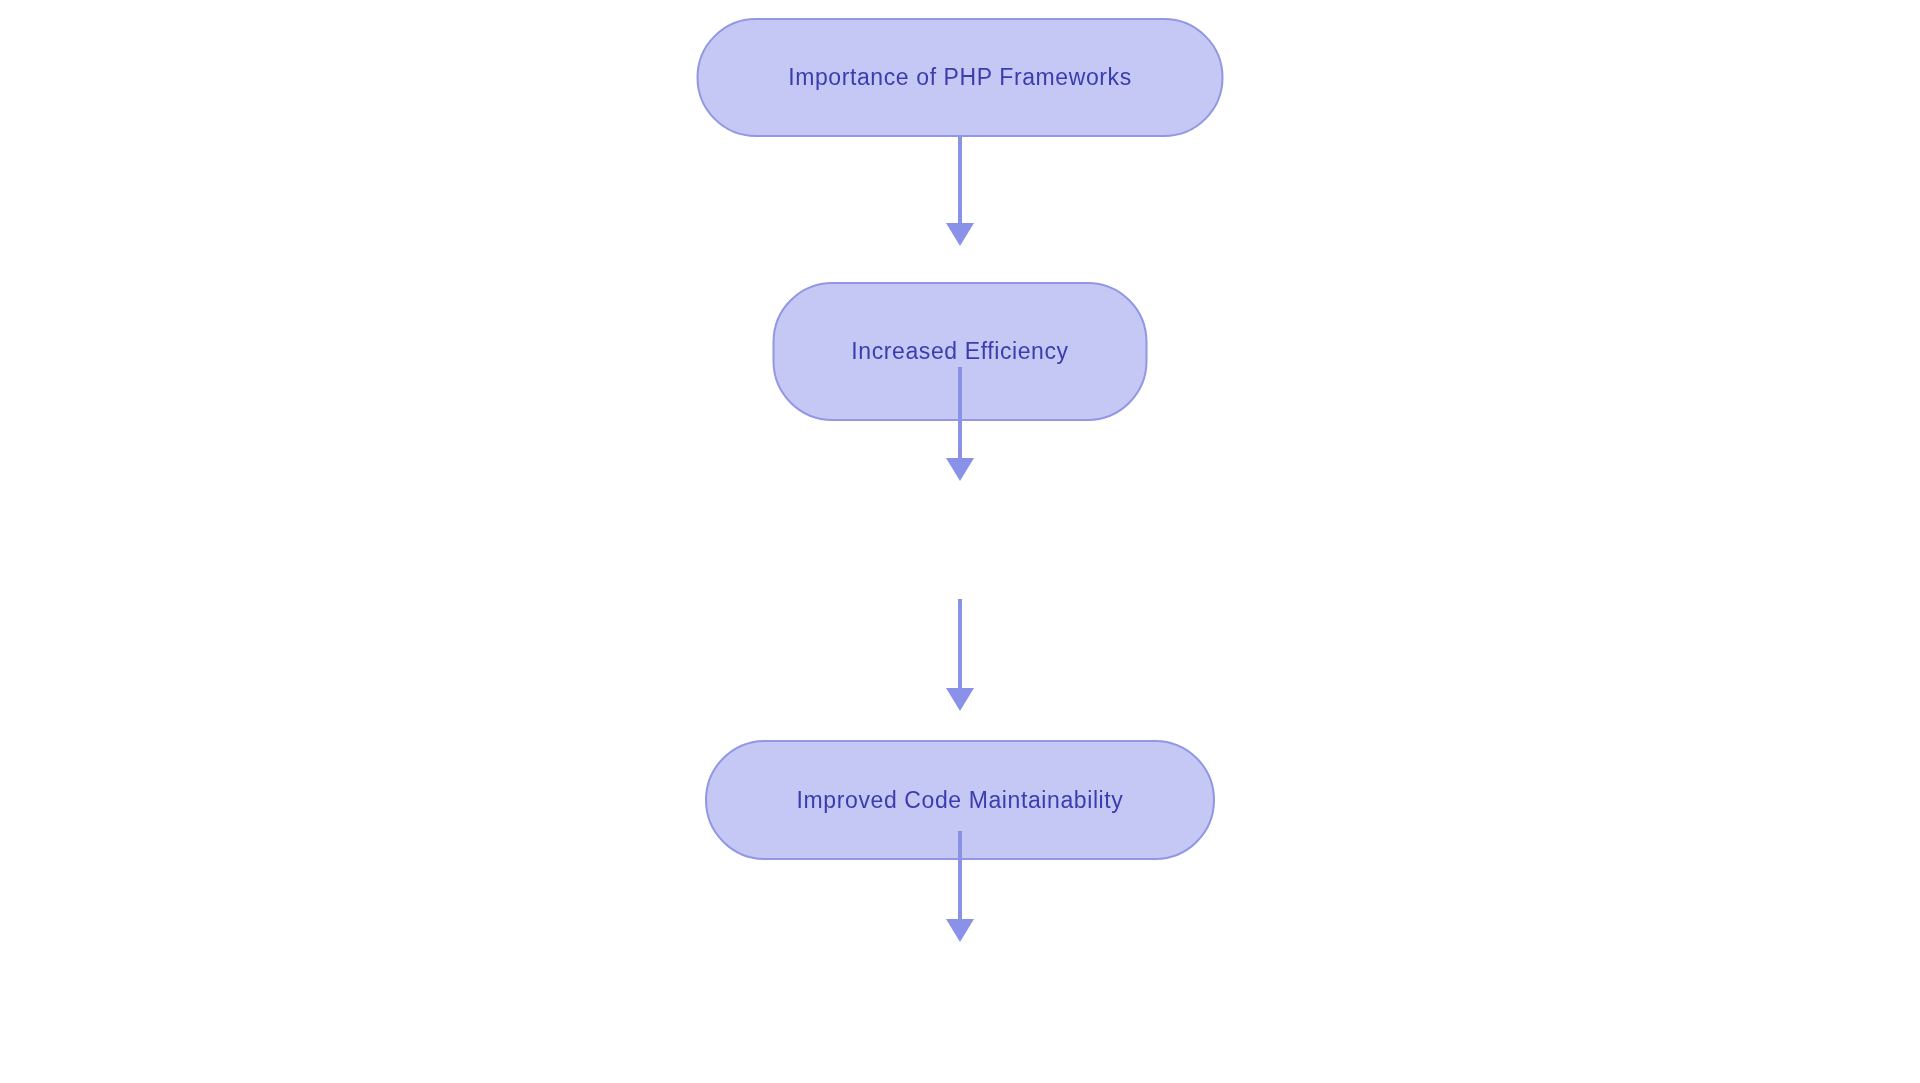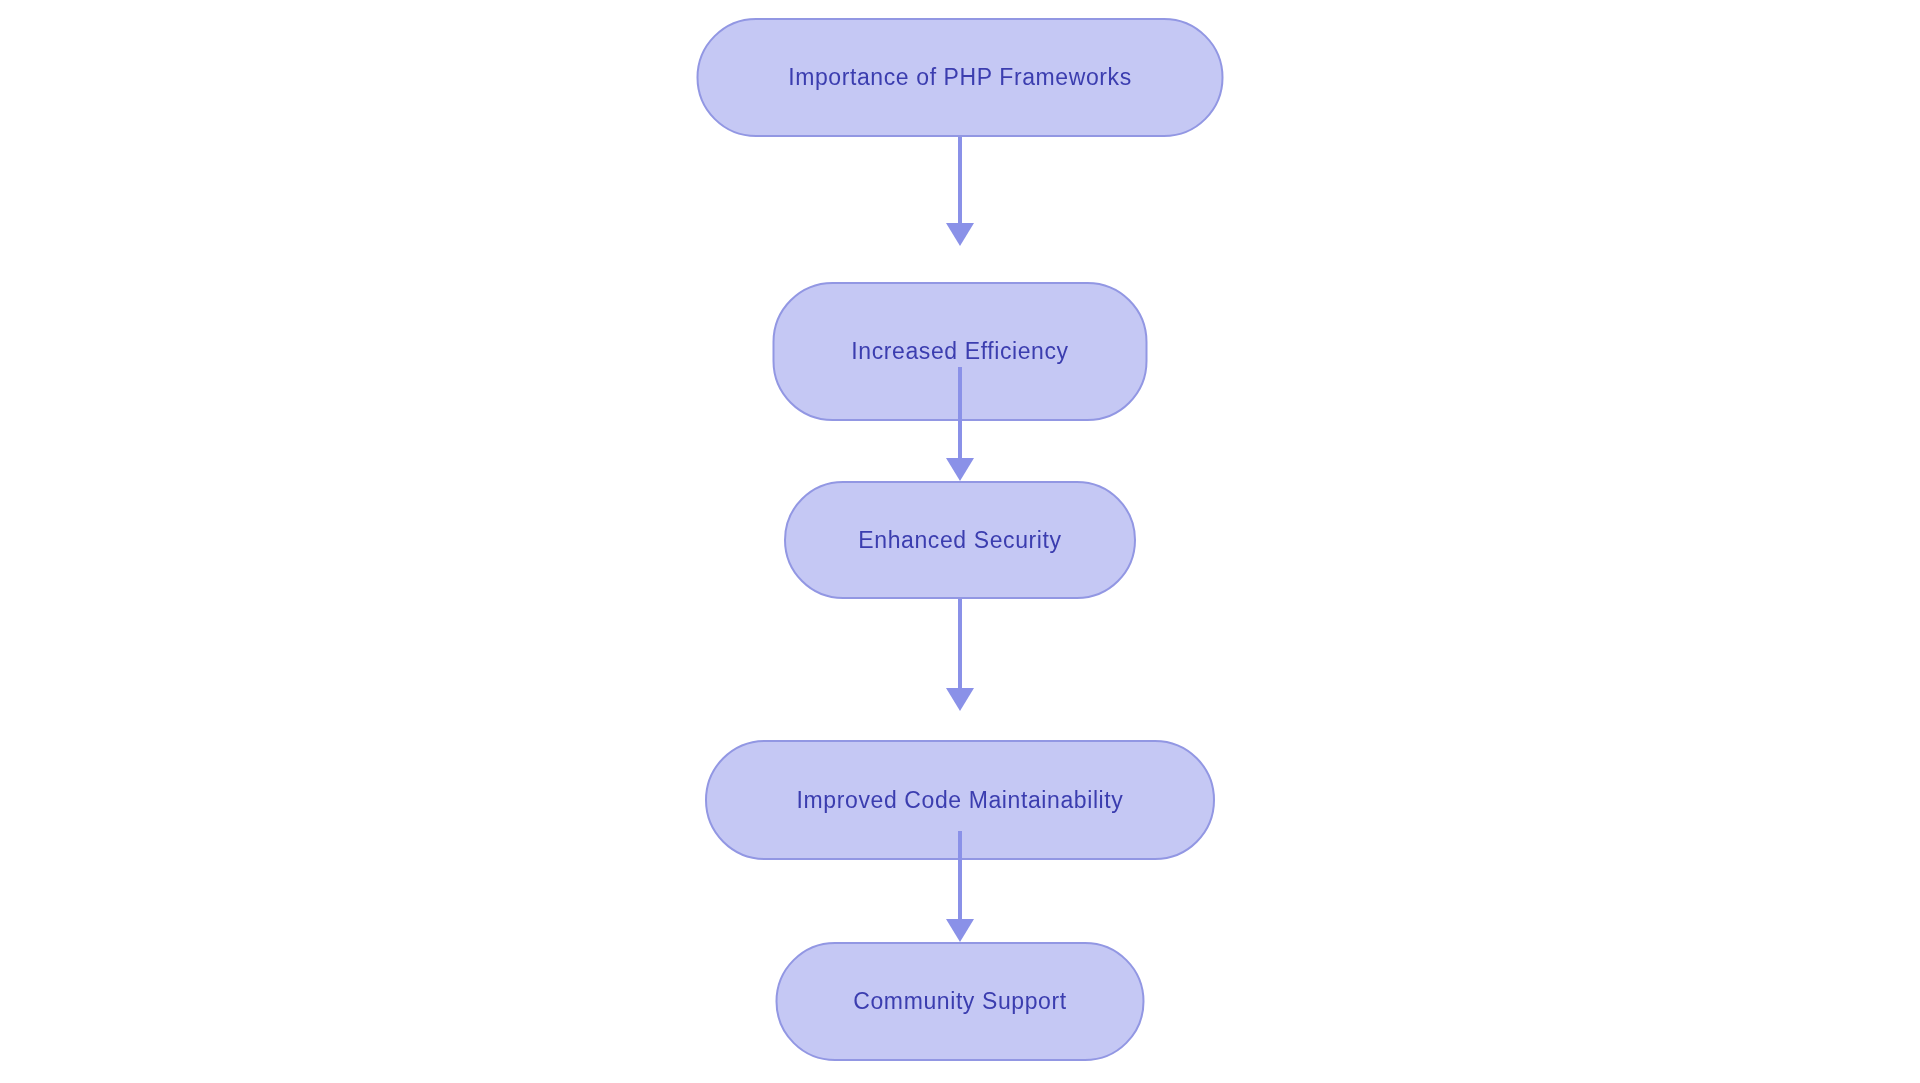--- a/index.html
+++ b/index.html
@@ -89,35 +89,29 @@
 
   <div class="node node-2">
     <span>Increased Efficiency</span>
   </div>
 
   <div class="arrow arrow-2">
     <div class="shaft"></div>
     <div class="head"></div>
   </div>
 
-  <div class="node node-3">
-    <span>Enhanced Security</span>
-  </div>
 
   <div class="arrow arrow-3">
     <div class="shaft"></div>
     <div class="head"></div>
   </div>
 
   <div class="node node-4">
     <span>Improved Code Maintainability</span>
   </div>
 
   <div class="arrow arrow-4">
     <div class="shaft"></div>
     <div class="head"></div>
   </div>
 
-  <div class="node node-5">
-    <span>Community Support</span>
-  </div>
 
 </div>
 
 </body></html>

